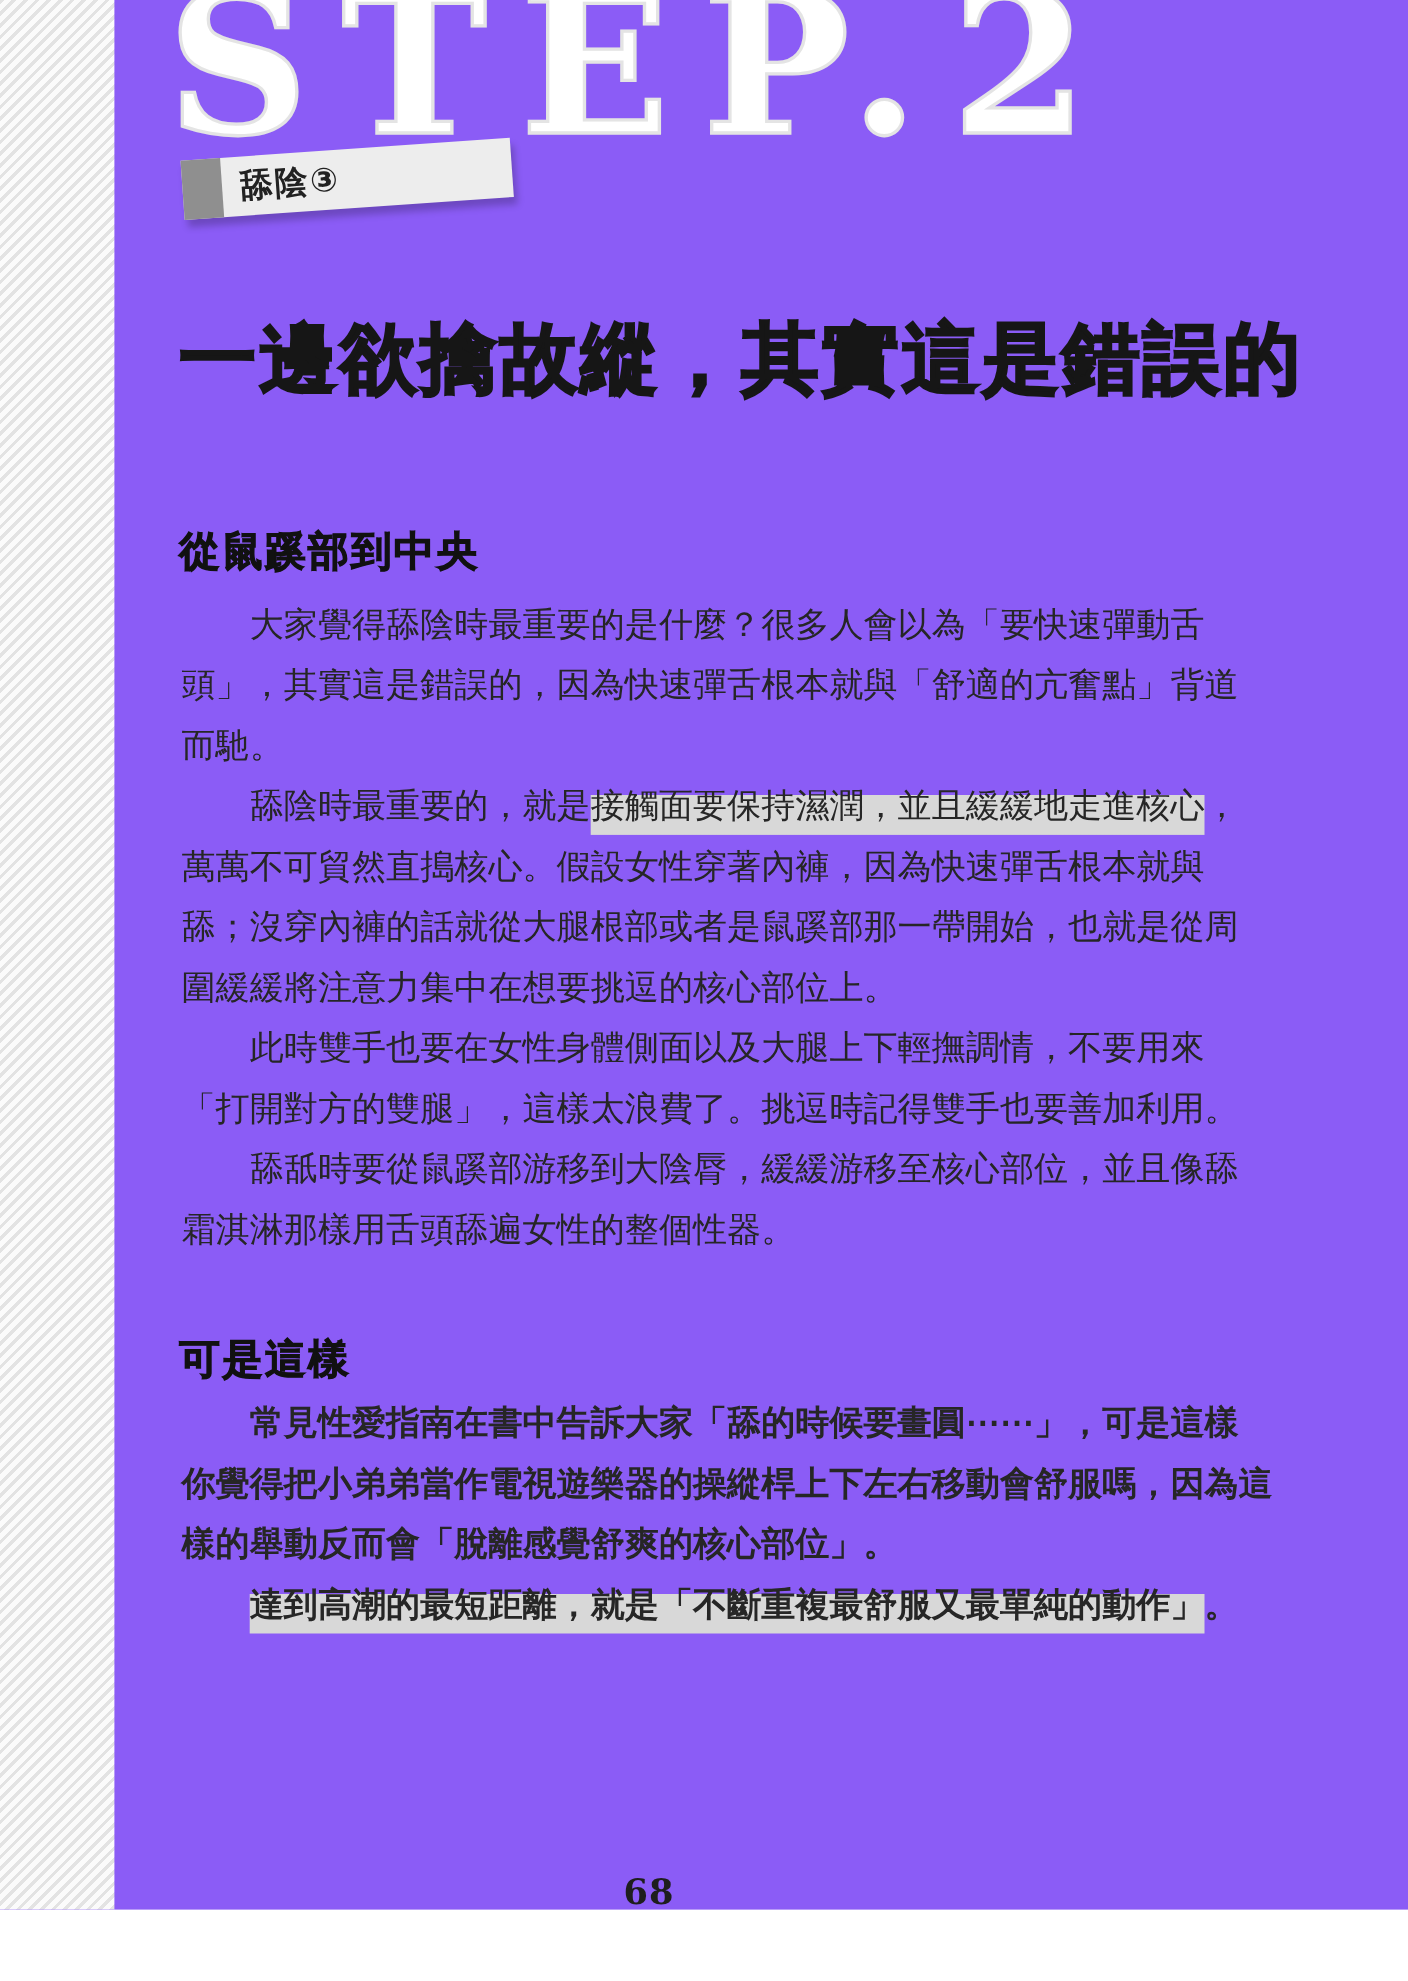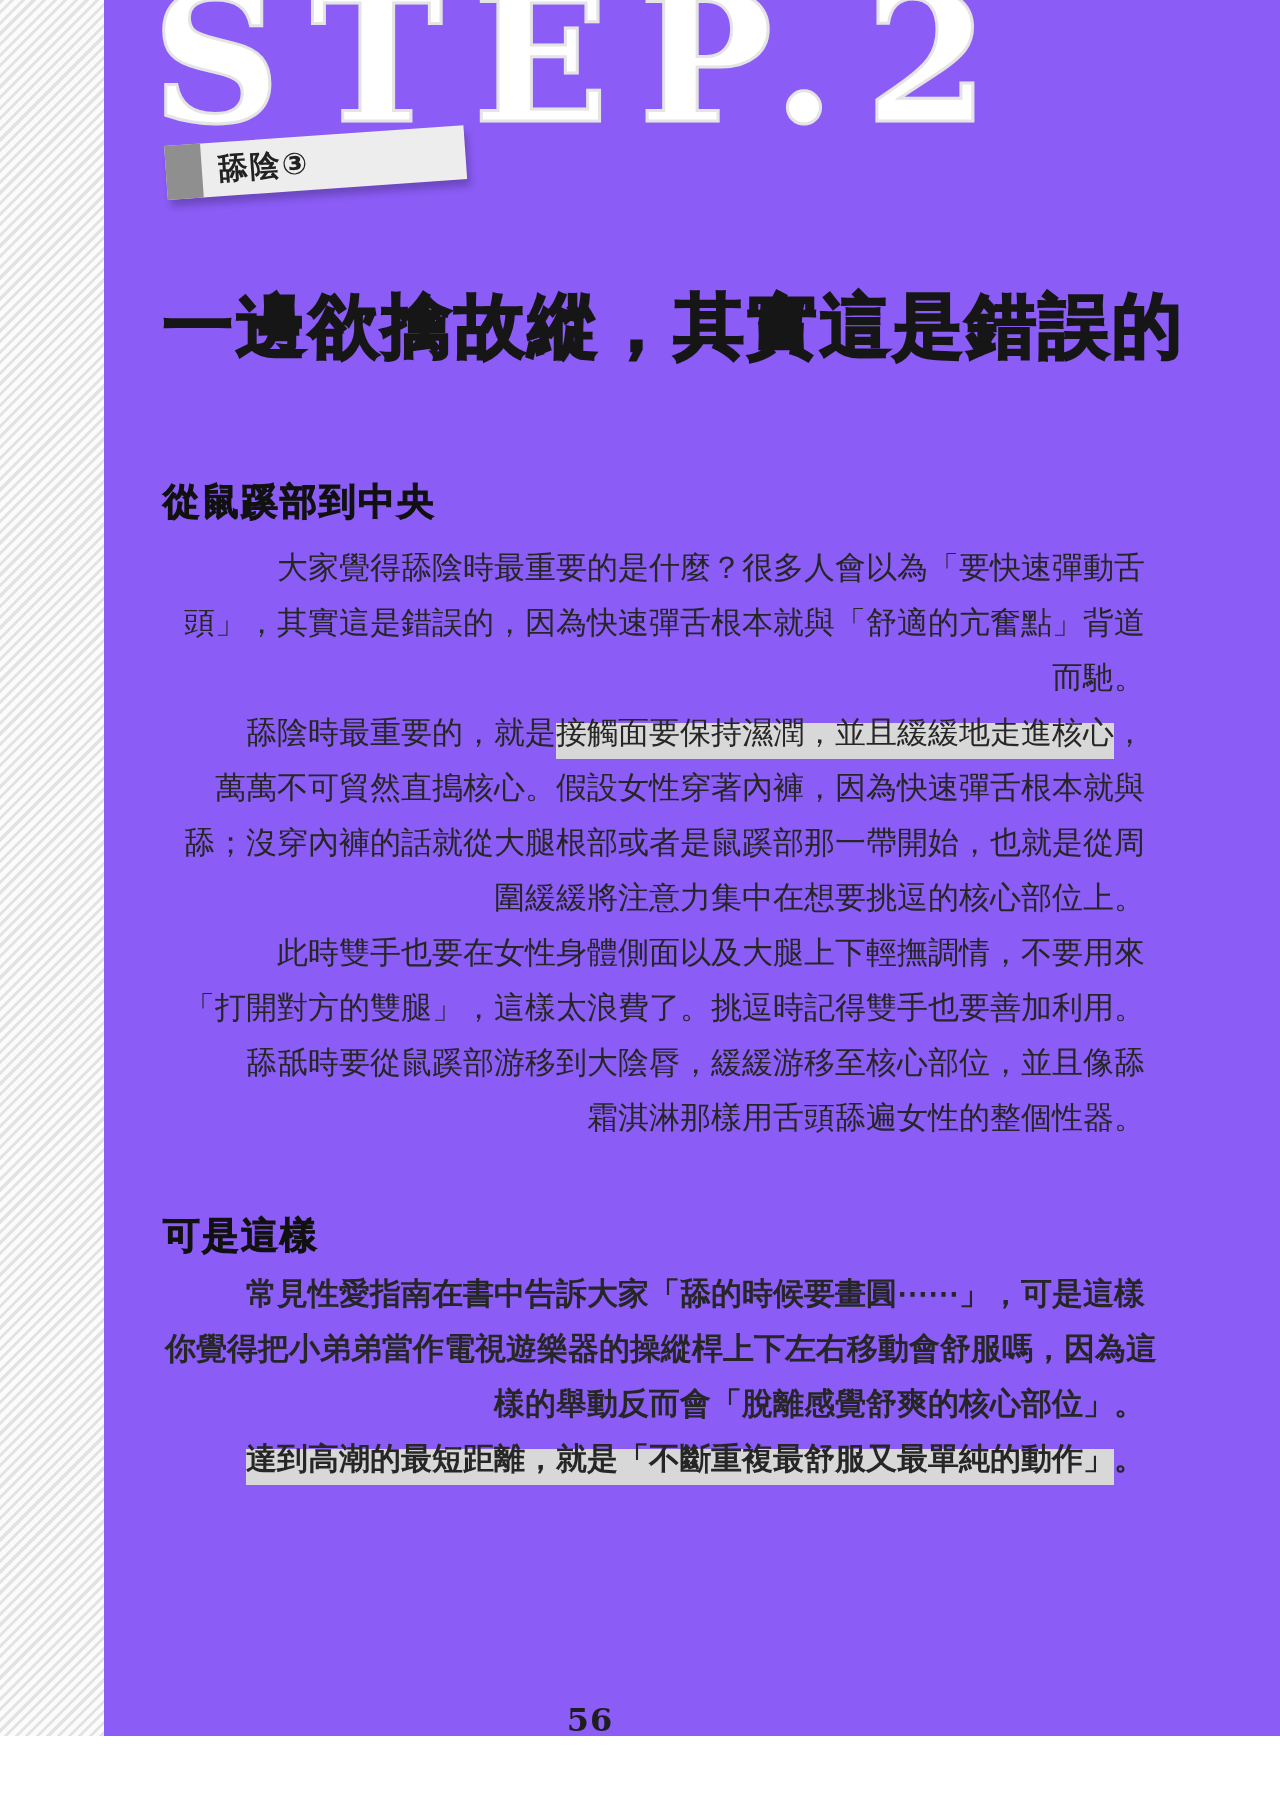--- a/index.html
+++ b/index.html
@@ -39,21 +39,21 @@
   #sec-heading-0{top:451px;}
   #sec-heading-1{top:1185px;}
 
   
   .sec-body{position:absolute;left:165px;width:980px;color:#262626;}
   #sec-body-0{top:540px;}
   #sec-body-1{top:1266px;font-weight:bold;}
   .para{margin:0;}
   .para .line:first-child{text-indent:2em;}
   .line{height:55px;line-height:55px;font-size:31px;white-space:nowrap;
-    font-family:"Liberation Serif","DejaVu Serif",serif;text-align:right;}
+    font-family:"Liberation Serif","DejaVu Serif",serif;}
   .hl{background:linear-gradient(to bottom,rgba(0,0,0,0) 18%,#d8d8d8 18%);
     padding-bottom:9px;}
 
   
   .page-number{position:absolute;left:0;top:1701px;width:1180px;text-align:center;
     font-family:"DejaVu Serif","Liberation Serif",serif;font-weight:bold;
     font-size:32px;color:#1e1e1e;letter-spacing:1px;}
 </style>
 </head>
 <body>
@@ -99,15 +99,15 @@
       <div class="para">
         <div class="line"><span class="seg">常見性愛指南在書中告訴大家「舔的時候要畫圓⋯⋯」，可是這樣</span></div>
         <div class="line"><span class="seg">你覺得把小弟弟當作電視遊樂器的操縱桿上下左右移動會舒服嗎，因為這</span></div>
         <div class="line"><span class="seg">樣的舉動反而會「脫離感覺舒爽的核心部位」。</span></div>
       </div>
       <div class="para">
         <div class="line"><span class="hl">達到高潮的最短距離，就是「不斷重複最舒服又最單純的動作」</span><span class="seg">。</span></div>
       </div>
     </div>
 
-  <div class="page-number">56</div>
+  <div class="page-number">68</div>
 
 </div>
 
 </body></html>

